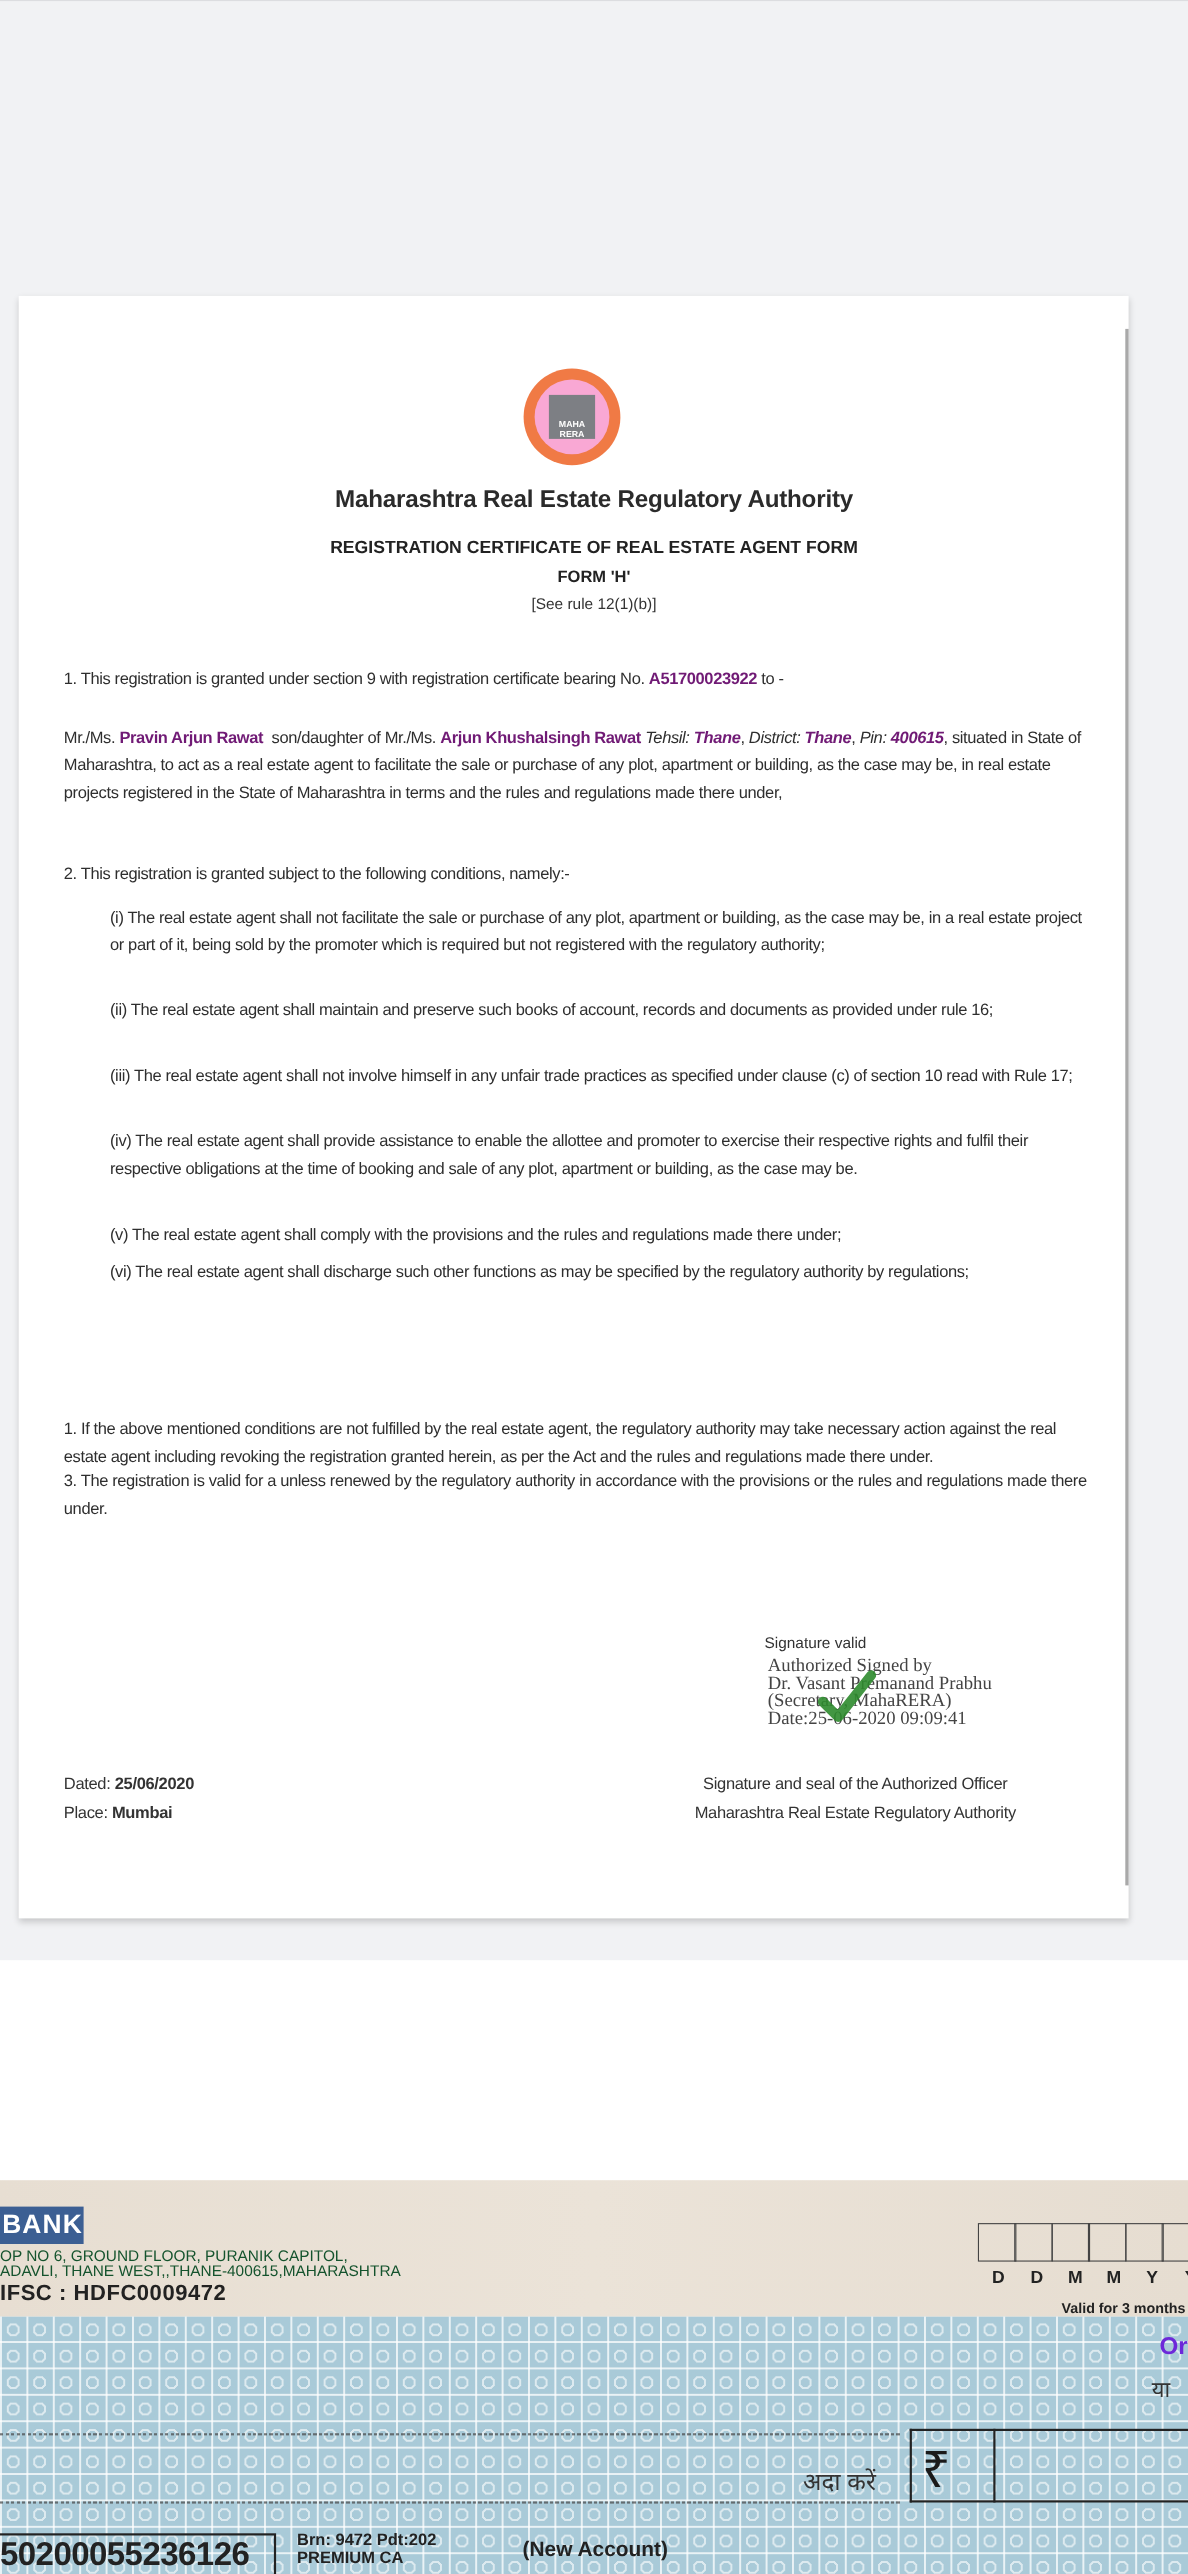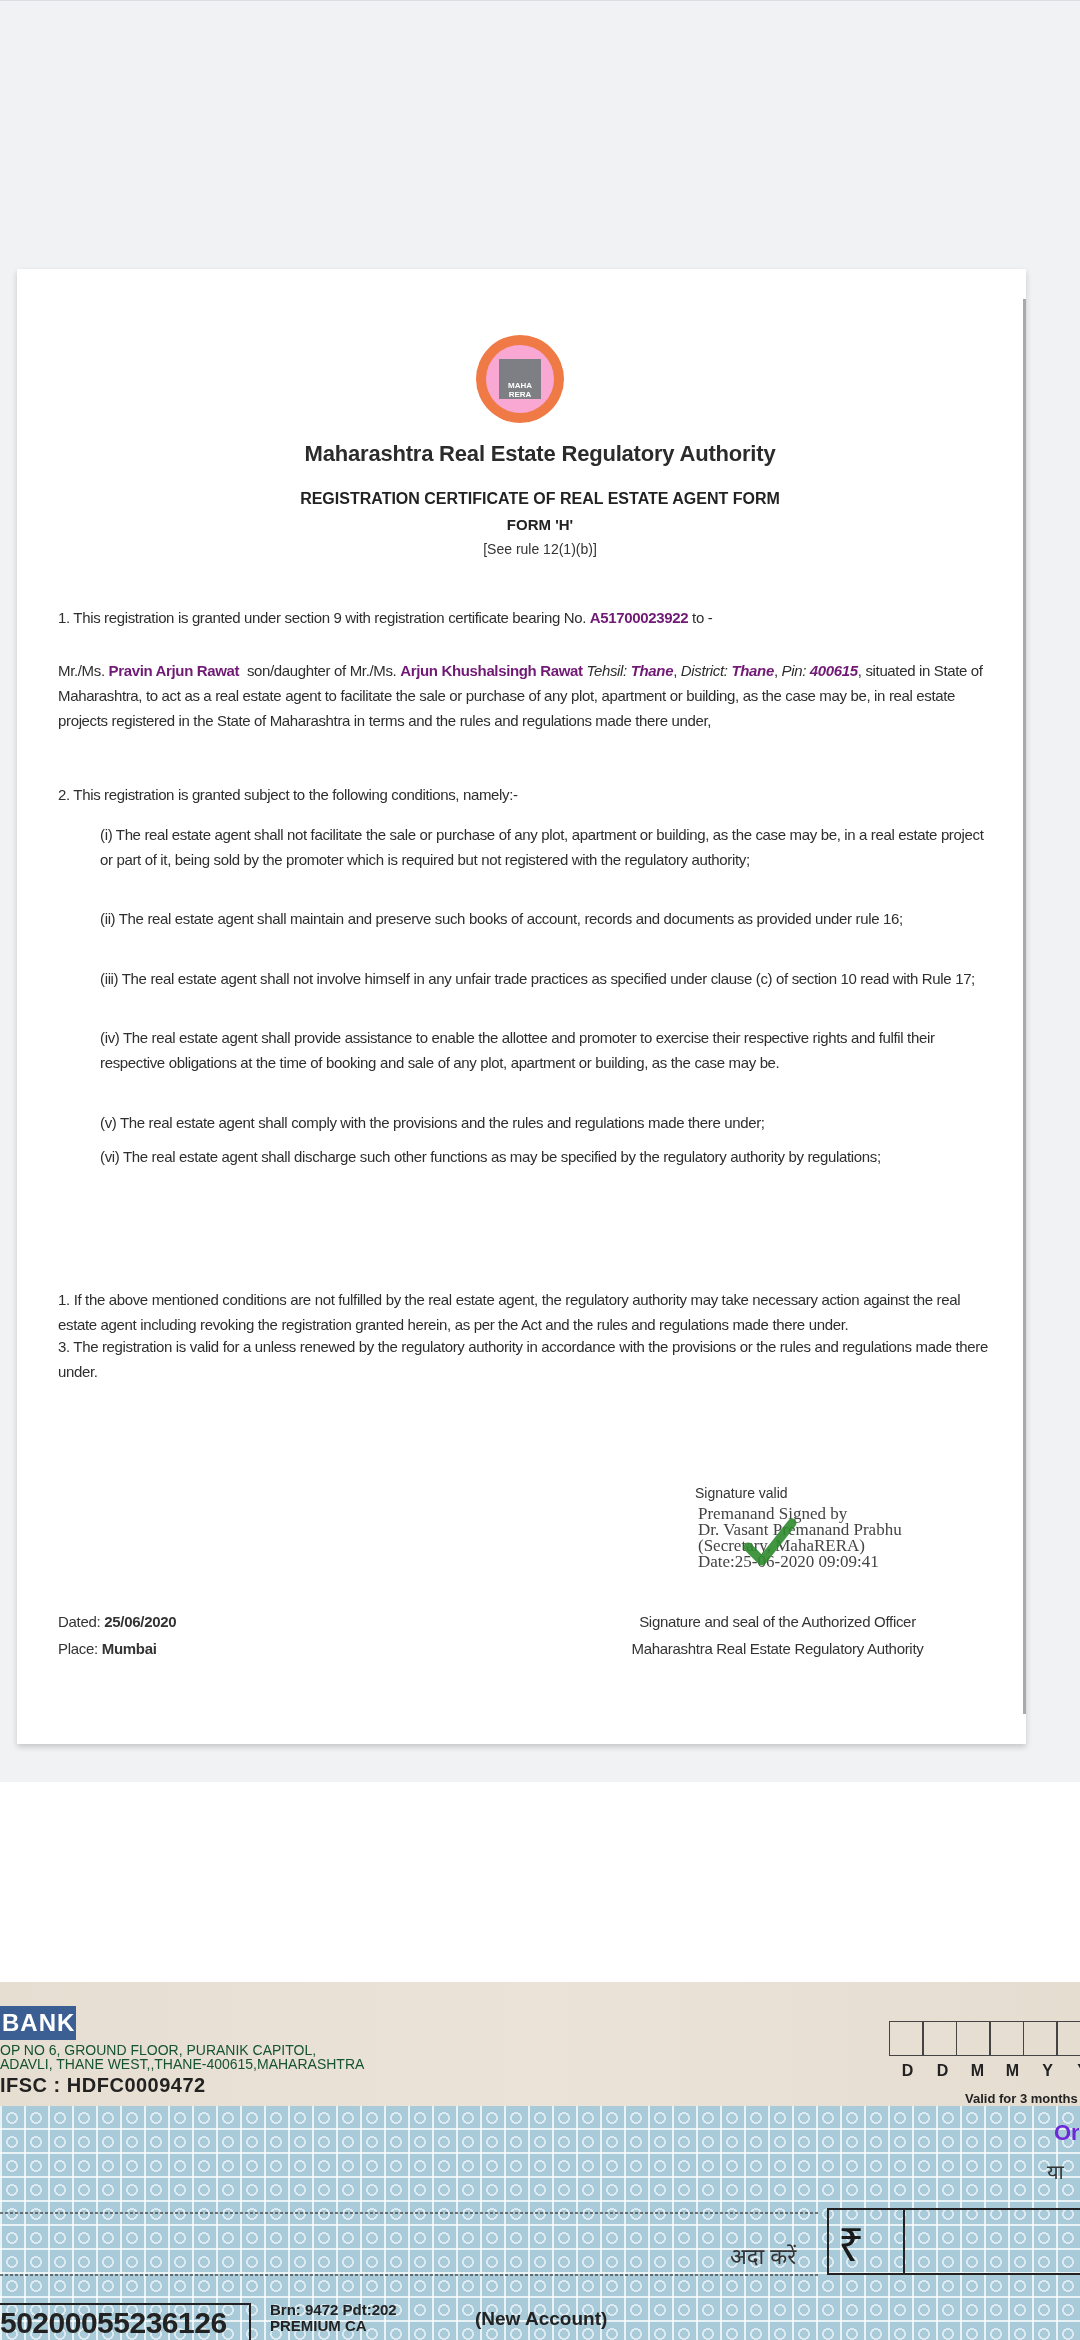--- a/index.html
+++ b/index.html
@@ -112,21 +112,21 @@
 <div class="body indent" style="top:966px;">(iii) The real estate agent shall not involve himself in any unfair trade practices as specified under clause (c) of section 10 read with Rule 17;</div>
 <div class="body indent" style="top:1025px;">(iv) The real estate agent shall provide assistance to enable the allottee and promoter to exercise their respective rights and fulfil their respective obligations at the time of booking and sale of any plot, apartment or building, as the case may be.</div>
 <div class="body indent" style="top:1110px;">(v) The real estate agent shall comply with the provisions and the rules and regulations made there under;</div>
 <div class="body indent" style="top:1144px;">(vi) The real estate agent shall discharge such other functions as may be specified by the regulatory authority by regulations;</div>
 
 <div class="body" style="top:1290px;margin-top:44px;">3. The registration is valid for a unless renewed by the regulatory authority in accordance with the provisions or the rules and regulations made there under.</div>
 <div class="body" style="top:1287px;">1. If the above mentioned conditions are not fulfilled by the real estate agent, the regulatory authority may take necessary action against the real estate agent including revoking the registration granted herein, as per the Act and the rules and regulations made there under.</div>
 
 <div class="sig">Signature valid</div>
 <div class="sig-signed">
-  <div>Premanand Signed by</div>
+  <div>Authorized Signed by</div>
   <div>Dr. Vasant Premanand Prabhu</div>
   <div>(Secretary, MahaRERA)</div>
   <div>Date:25-06-2020 09:09:41</div>
 </div>
 <svg class="check" viewBox="0 0 60 60">
   <path d="M8 34 L22 48 L52 10" fill="none" stroke="#2e8b2e" stroke-width="9" stroke-linecap="round" stroke-linejoin="round" opacity="0.9"></path>
 </svg>
 
 <div class="footer-left">
   <div><span>Dated:</span> <b>25/06/2020</b></div>

